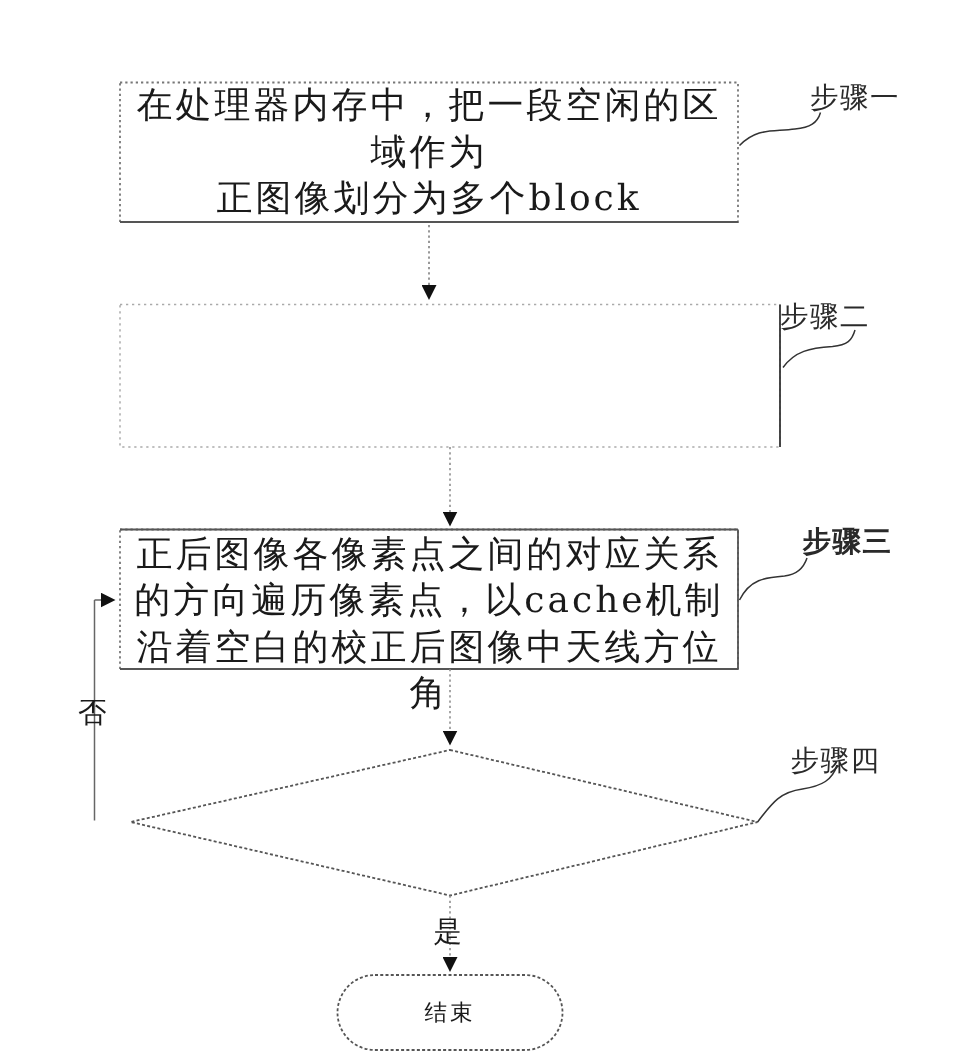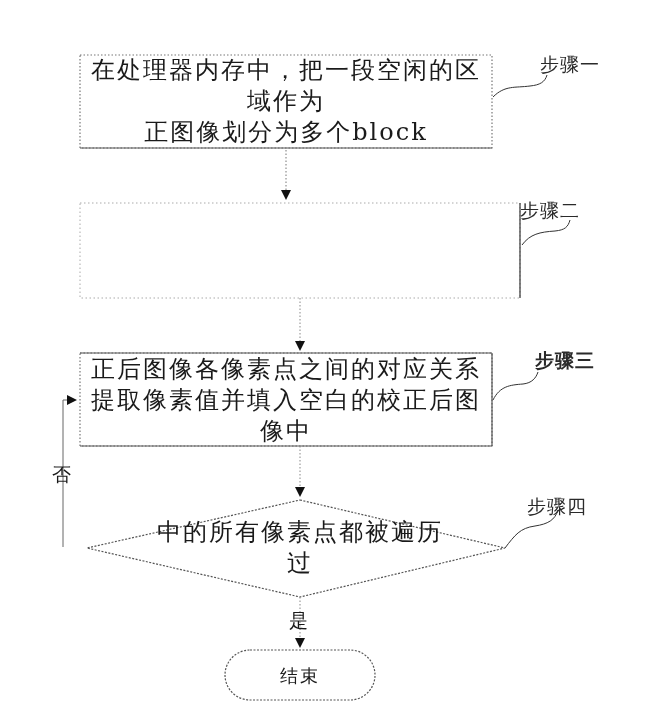--- a/index.html
+++ b/index.html
@@ -58,25 +58,25 @@
   <div>正图像划分为多个block</div>
 </div>
 <div class="step-label" style="left:540px; top:52px;">步骤一</div>
 
 <div class="node-text" style="left:84px; top:204px; width:432px;">
 </div>
 <div class="step-label" style="left:520px; top:198px;">步骤二</div>
 
 <div class="node-text" style="left:84px; top:354px; width:404px;">
   <div>正后图像各像素点之间的对应关系</div>
-  <div>提取像素值并填入空白的校正后图像中</div>
+  <div>的方向遍历像素点，以cache机制</div>
+  <div>沿着空白的校正后图像中天线方位角</div>
 </div>
 <div class="step-label" style="left:535px; top:348px;font-weight:bold;">步骤三</div>
 
 <div class="node-text" style="left:150px; top:517px; width:300px;">
-  <div>中的所有像素点都被遍历过</div>
 </div>
 <div class="step-label" style="left:527px; top:494px;">步骤四</div>
 
 <div class="edge-label" style="left:52px; top:462px;">否</div>
 <div class="edge-label" style="left:289px; top:608px;">是</div>
 
-<div class="node-text" style="left:225px; top:660px; width:150px; font-size:18px;">结束</div>
+<div class="node-text" style="left:225px; top:660px; width:150px; font-size:15px;">结束</div>
 
 </body></html>

